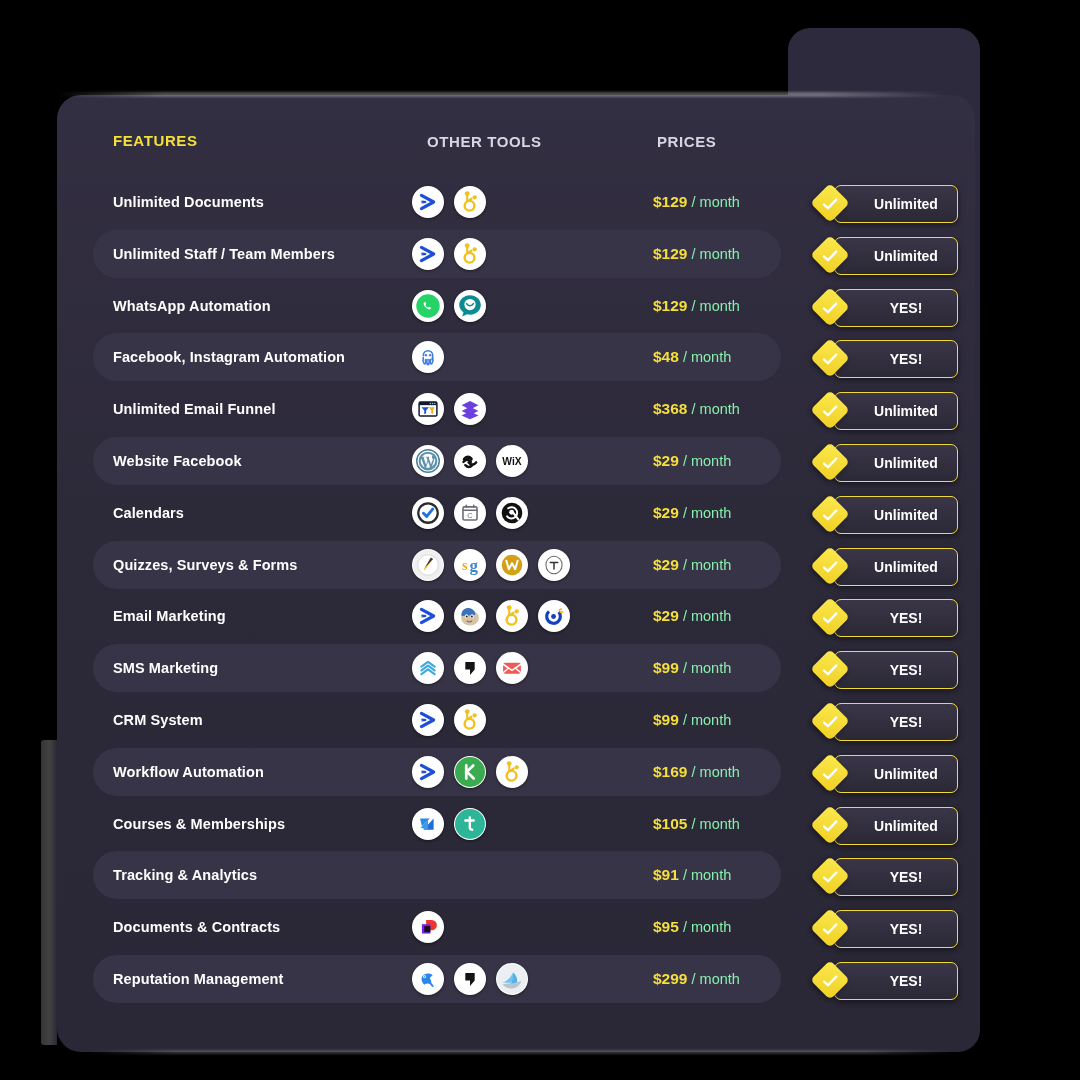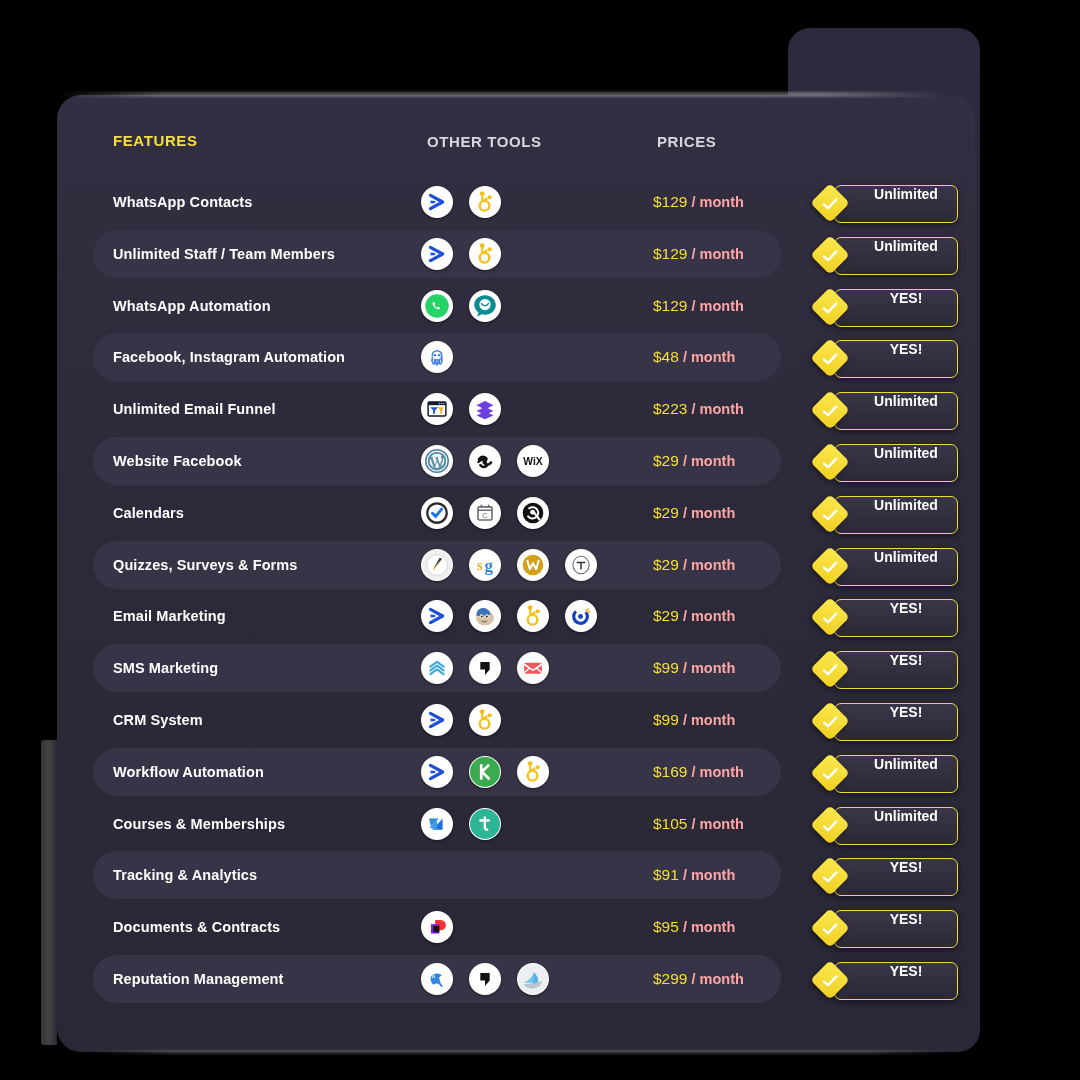--- a/index.html
+++ b/index.html
@@ -50,43 +50,43 @@
   #hdr-tools{left:427px;top:133px;color:#d8d6e0;}
   #hdr-prices{left:657px;top:133px;color:#d8d6e0;}
 
   
   .row{position:absolute;left:93px;width:688px;height:48px;display:flex;align-items:center;}
   .row.alt{background:#383447;border-radius:24px;}
   .row-label{
     position:absolute;left:20px;color:#ffffff;font-size:14.5px;font-weight:bold;
     letter-spacing:.1px;white-space:nowrap;
   }
-  .tools{position:absolute;left:328px;display:flex;align-items:center;gap:16px;}
+  .tools{position:absolute;left:319px;display:flex;align-items:center;gap:10px;}
   .price{position:absolute;left:560px;white-space:nowrap;color:#e6e4ec;font-size:14.5px;}
-  .price .amt{color:#f5df3c;font-weight:normal;font-size:15.5px;}
-  .price .per{color:#fca5a5;font-weight:bold;}
+  .price .amt{color:#f5df3c;font-weight:bold;font-size:15.5px;}
+  .price .per{color:#86efac;font-weight:normal;}
 
   
   .chip{
     width:32px;height:32px;border-radius:50%;background:#ffffff;
     display:flex;align-items:center;justify-content:center;overflow:hidden;
     box-shadow:0 1px 3px rgba(0,0,0,.45);flex:0 0 auto;
   }
   .chip svg{display:block;}
 
   
   .badge{
     position:absolute;height:36px;width:140px;left:816px;
     display:flex;align-items:center;
   }
   .badge-body{
     position:absolute;left:18px;top:0;width:122px;height:36px;
     background:linear-gradient(180deg,#3a3648 0%,#2b2836 100%);
     border:1.4px solid #f2d93b;border-radius:7px;
-    display:flex;align-items:flex-start;justify-content:center;
+    display:flex;align-items:center;justify-content:center;
     box-shadow:0 2px 6px rgba(0,0,0,.5);
   }
   .badge-label{
     color:#ffffff;font-size:14px;font-weight:bold;padding-left:20px;white-space:nowrap;
   }
   .badge-diamond{
     position:absolute;left:0;top:4px;width:28px;height:28px;
     background:linear-gradient(145deg,#fbe94f 0%,#f0cf22 100%);
     transform:rotate(45deg);border-radius:5px;z-index:2;
     box-shadow:0 2px 5px rgba(0,0,0,.45);
@@ -108,21 +108,21 @@
   <div id="card-top-sheen"></div>
   <div id="card-left-edge"></div>
   <div id="card-bottom-sheen"></div>
 
   <div class="hdr" id="hdr-features">FEATURES</div>
   <div class="hdr" id="hdr-tools">OTHER TOOLS</div>
   <div class="hdr" id="hdr-prices">PRICES</div>
 
   <div id="rows-container">
       <div class="row" style="top: 178px;">
-        <div class="row-label">WhatsApp Contacts</div>
+        <div class="row-label">Unlimited Documents</div>
         <div class="tools">
           <div class="chip">
             <svg viewBox="0 0 32 32" width="30" height="30">
               <circle cx="16" cy="16" r="16" fill="#fff"></circle>
               <path d="M9 9 L22 16 L9 23" fill="none" stroke="#1f4fd8" stroke-width="3.4" stroke-linecap="round" stroke-linejoin="round"></path>
               <path d="M9 15.5 L14 16 L9 16.5" fill="none" stroke="#1f4fd8" stroke-width="2"></path>
             </svg>
           </div>
           <div class="chip">
             <svg viewBox="0 0 32 32" width="30" height="30">
@@ -226,21 +226,21 @@
             <svg viewBox="0 0 32 32" width="30" height="30">
               <circle cx="16" cy="16" r="16" fill="#fff"></circle>
               <g fill="#6b3fe0">
                 <path d="M16 7.5 L25 12 L16 16.5 L7 12z"></path>
                 <path d="M16 13.5 L25 18 L16 22.5 L7 18z"></path>
                 <path d="M16 18.5 L25 23 L16 27 L7 23z"></path>
               </g>
             </svg>
           </div>
         </div>
-        <div class="price"><span class="amt">$223</span> <span class="per">/ month</span></div>
+        <div class="price"><span class="amt">$368</span> <span class="per">/ month</span></div>
       </div>
       <div class="row alt" style="top: 437px;">
         <div class="row-label">Website Facebook</div>
         <div class="tools">
           <div class="chip">
             <svg viewBox="0 0 32 32" width="30" height="30">
               <circle cx="16" cy="16" r="16" fill="#fff"></circle>
               <circle cx="16" cy="16" r="12" fill="none" stroke="#4a7f9e" stroke-width="1.6"></circle>
               <circle cx="16" cy="16" r="10" fill="#5f91ad"></circle>
               <g fill="#fff">

